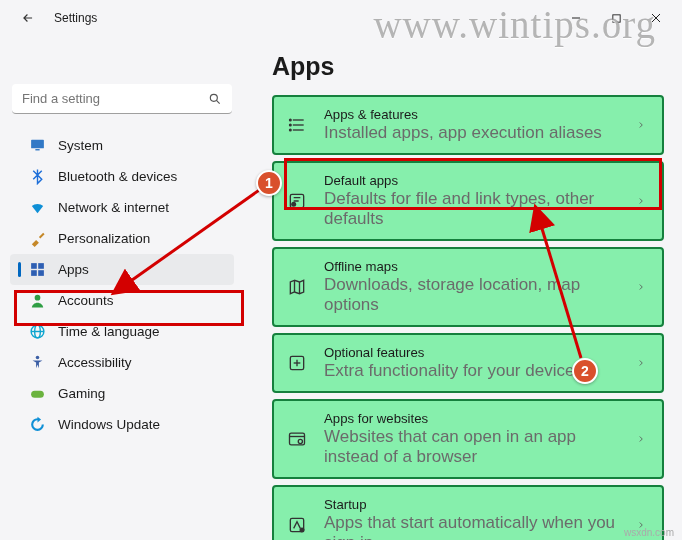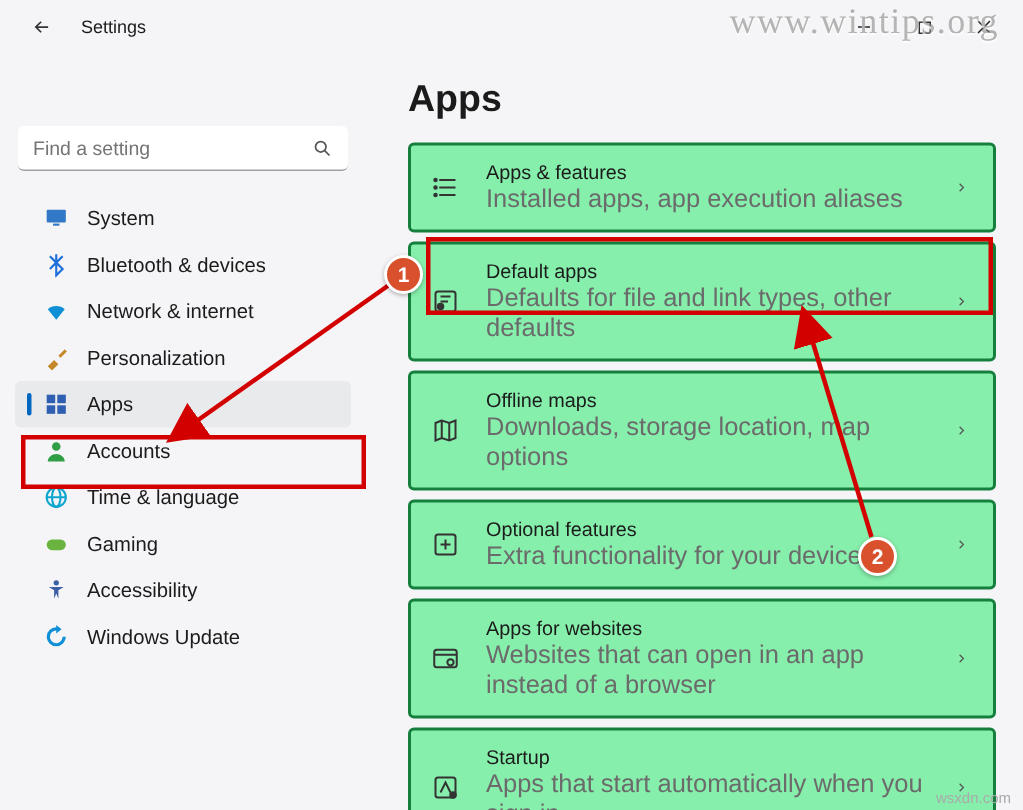--- a/index.html
+++ b/index.html
@@ -160,22 +160,22 @@
     border: 2px solid #fff;
     color:#fff;
     font-weight: 700;
     display:flex; align-items:center; justify-content:center;
     font-size: 14px;
     z-index: 6;
     box-shadow: 0 1px 3px rgba(0,0,0,.3);
   }
   .watermark {
     position: absolute;
-    top: 2px; right: 16px;
-    font-size: 24px;
+    top: 2px; right: 26px;
+    font-size: 39px;
     color: rgba(120,120,120,.55);
     font-family: Georgia, serif;
     letter-spacing: 1px;
     pointer-events:none;
     z-index: 4;
     text-shadow: 0 1px 1px #fff;
   }
   .source {
     position: absolute;
     bottom: 2px; right: 8px;
@@ -301,34 +301,34 @@
                 <ellipse cx="12" cy="12" rx="4" ry="9" fill="none" stroke="#0ea5cf" stroke-width="2"></ellipse>
                 <line x1="3" y1="12" x2="21" y2="12" stroke="#0ea5cf" stroke-width="2"></line>
               </svg>
             </span>
     <span>Time &amp; language</span>
           </div>
           <div class="nav-item">
     <span class="indicator"></span>
     <span class="nav-icon">
               <svg width="17" height="17" viewBox="0 0 24 24">
-                <rect x="3" y="8" width="18" height="10" rx="5" fill="#6bb33f"></rect>
-              </svg>
-            </span>
-    <span>Gaming</span>
-          </div>
-          <div class="nav-item">
-    <span class="indicator"></span>
-    <span class="nav-icon">
-              <svg width="17" height="17" viewBox="0 0 24 24">
                 <circle cx="12" cy="5" r="2.5" fill="#3c5fa5"></circle>
                 <path d="M5 9h14l-5 3v8l-2-5-2 5v-8l-5-3z" fill="#3c5fa5"></path>
               </svg>
             </span>
     <span>Accessibility</span>
+          </div>
+          <div class="nav-item">
+    <span class="indicator"></span>
+    <span class="nav-icon">
+              <svg width="17" height="17" viewBox="0 0 24 24">
+                <rect x="3" y="8" width="18" height="10" rx="5" fill="#6bb33f"></rect>
+              </svg>
+            </span>
+    <span>Gaming</span>
           </div>
           <div class="nav-item">
     <span class="indicator"></span>
     <span class="nav-icon">
               <svg width="17" height="17" viewBox="0 0 24 24">
                 <path d="M12 3a9 9 0 109 9h-3a6 6 0 11-6-6v3l5-4-5-4v2z" fill="#0e8fd6"></path>
               </svg>
             </span>
     <span>Windows Update</span>
           </div>

